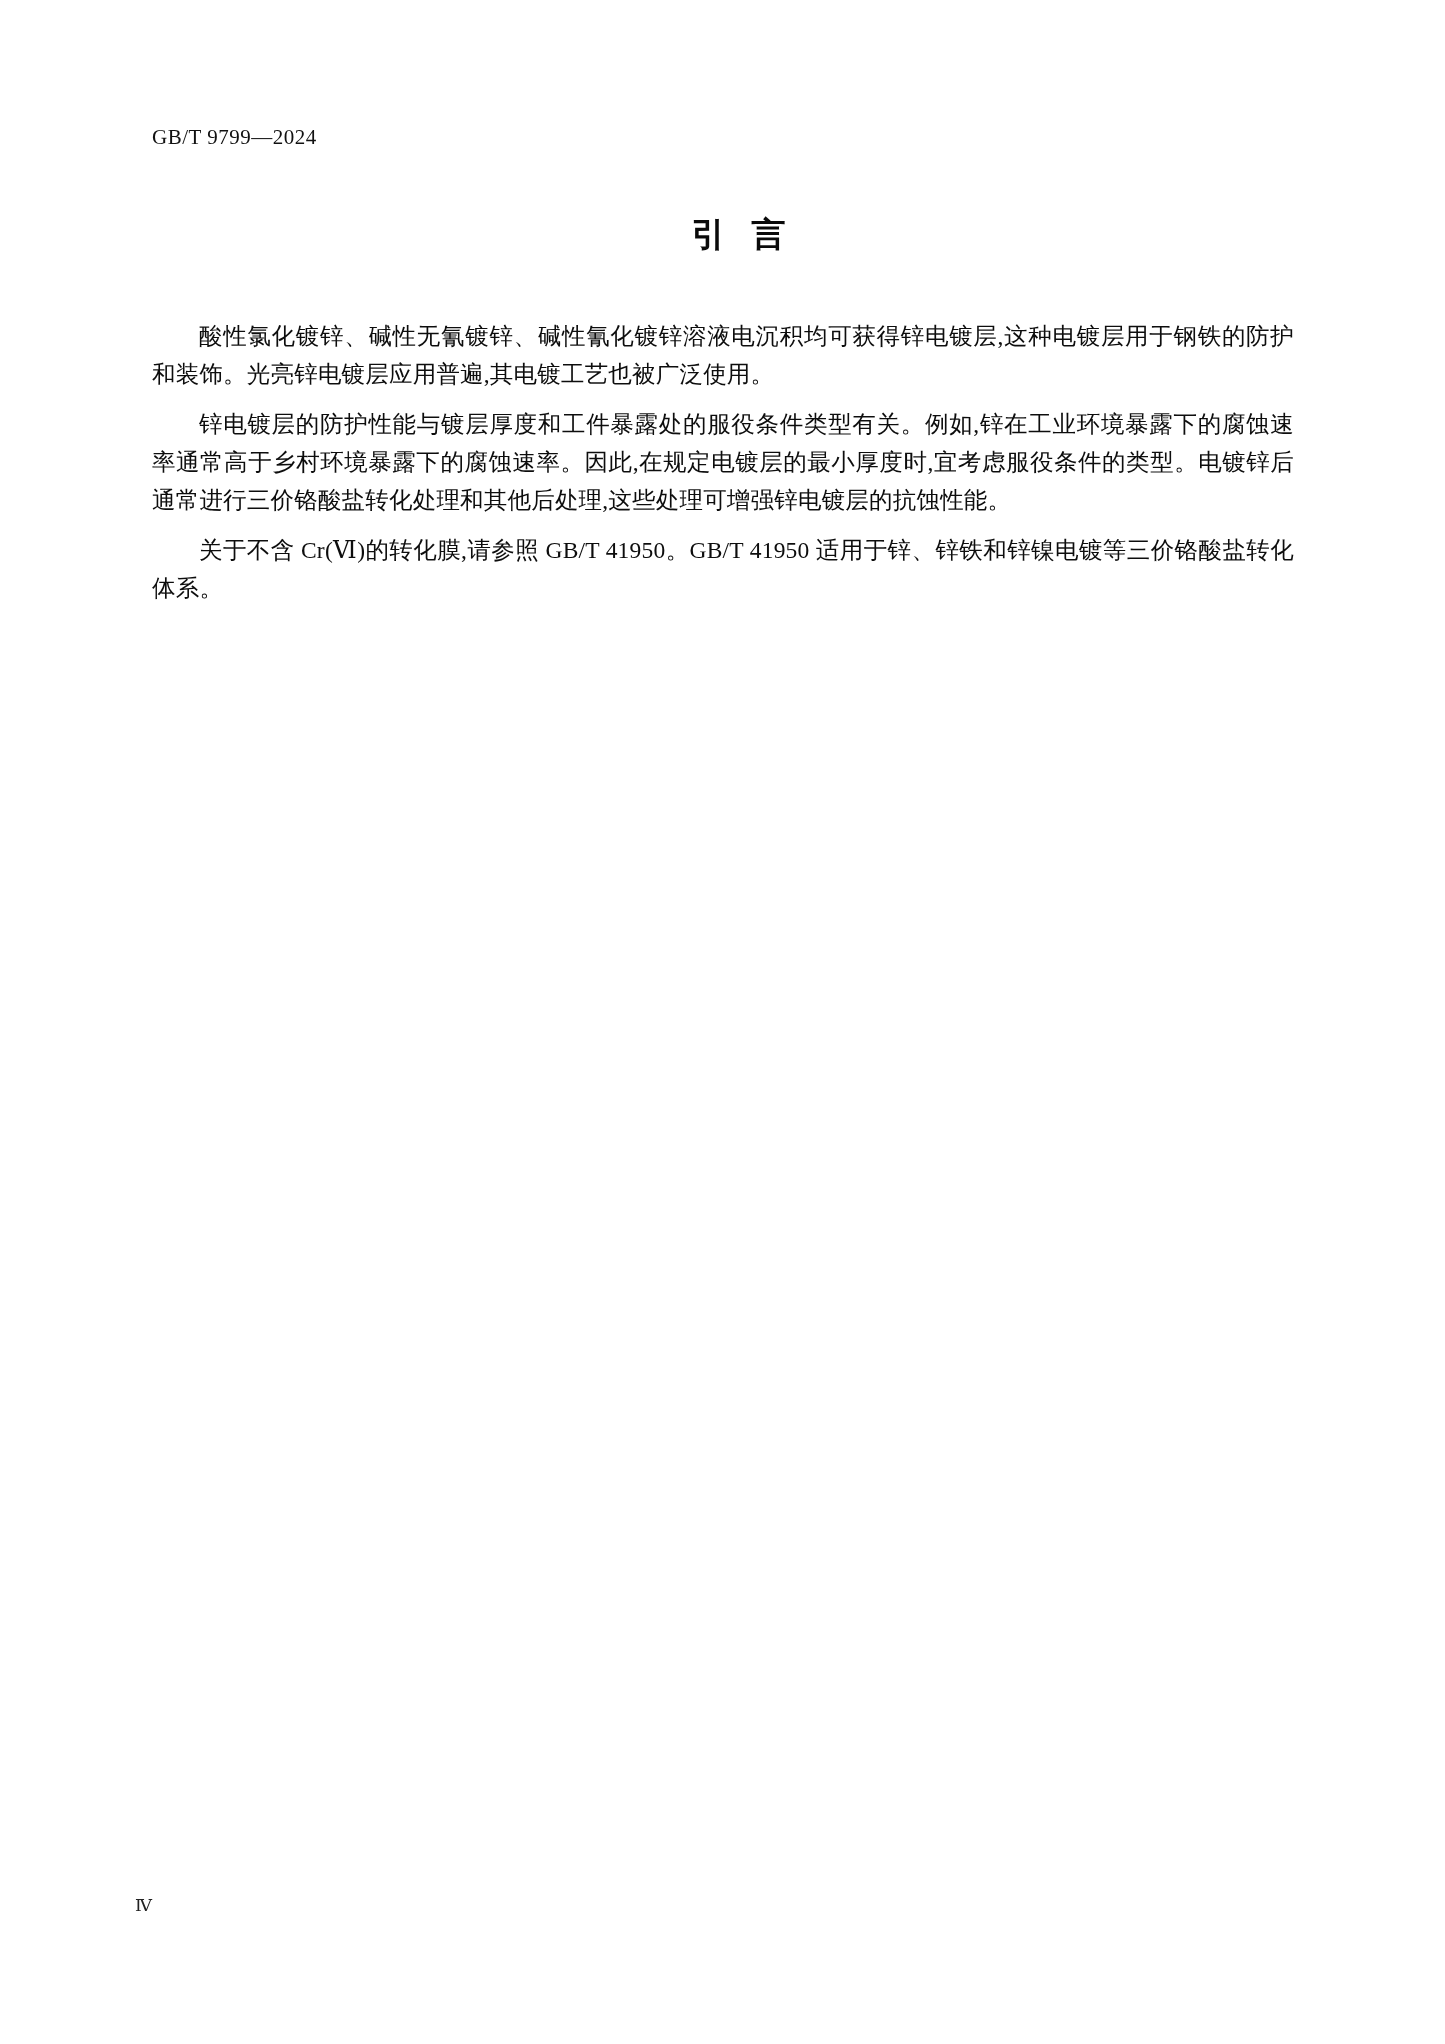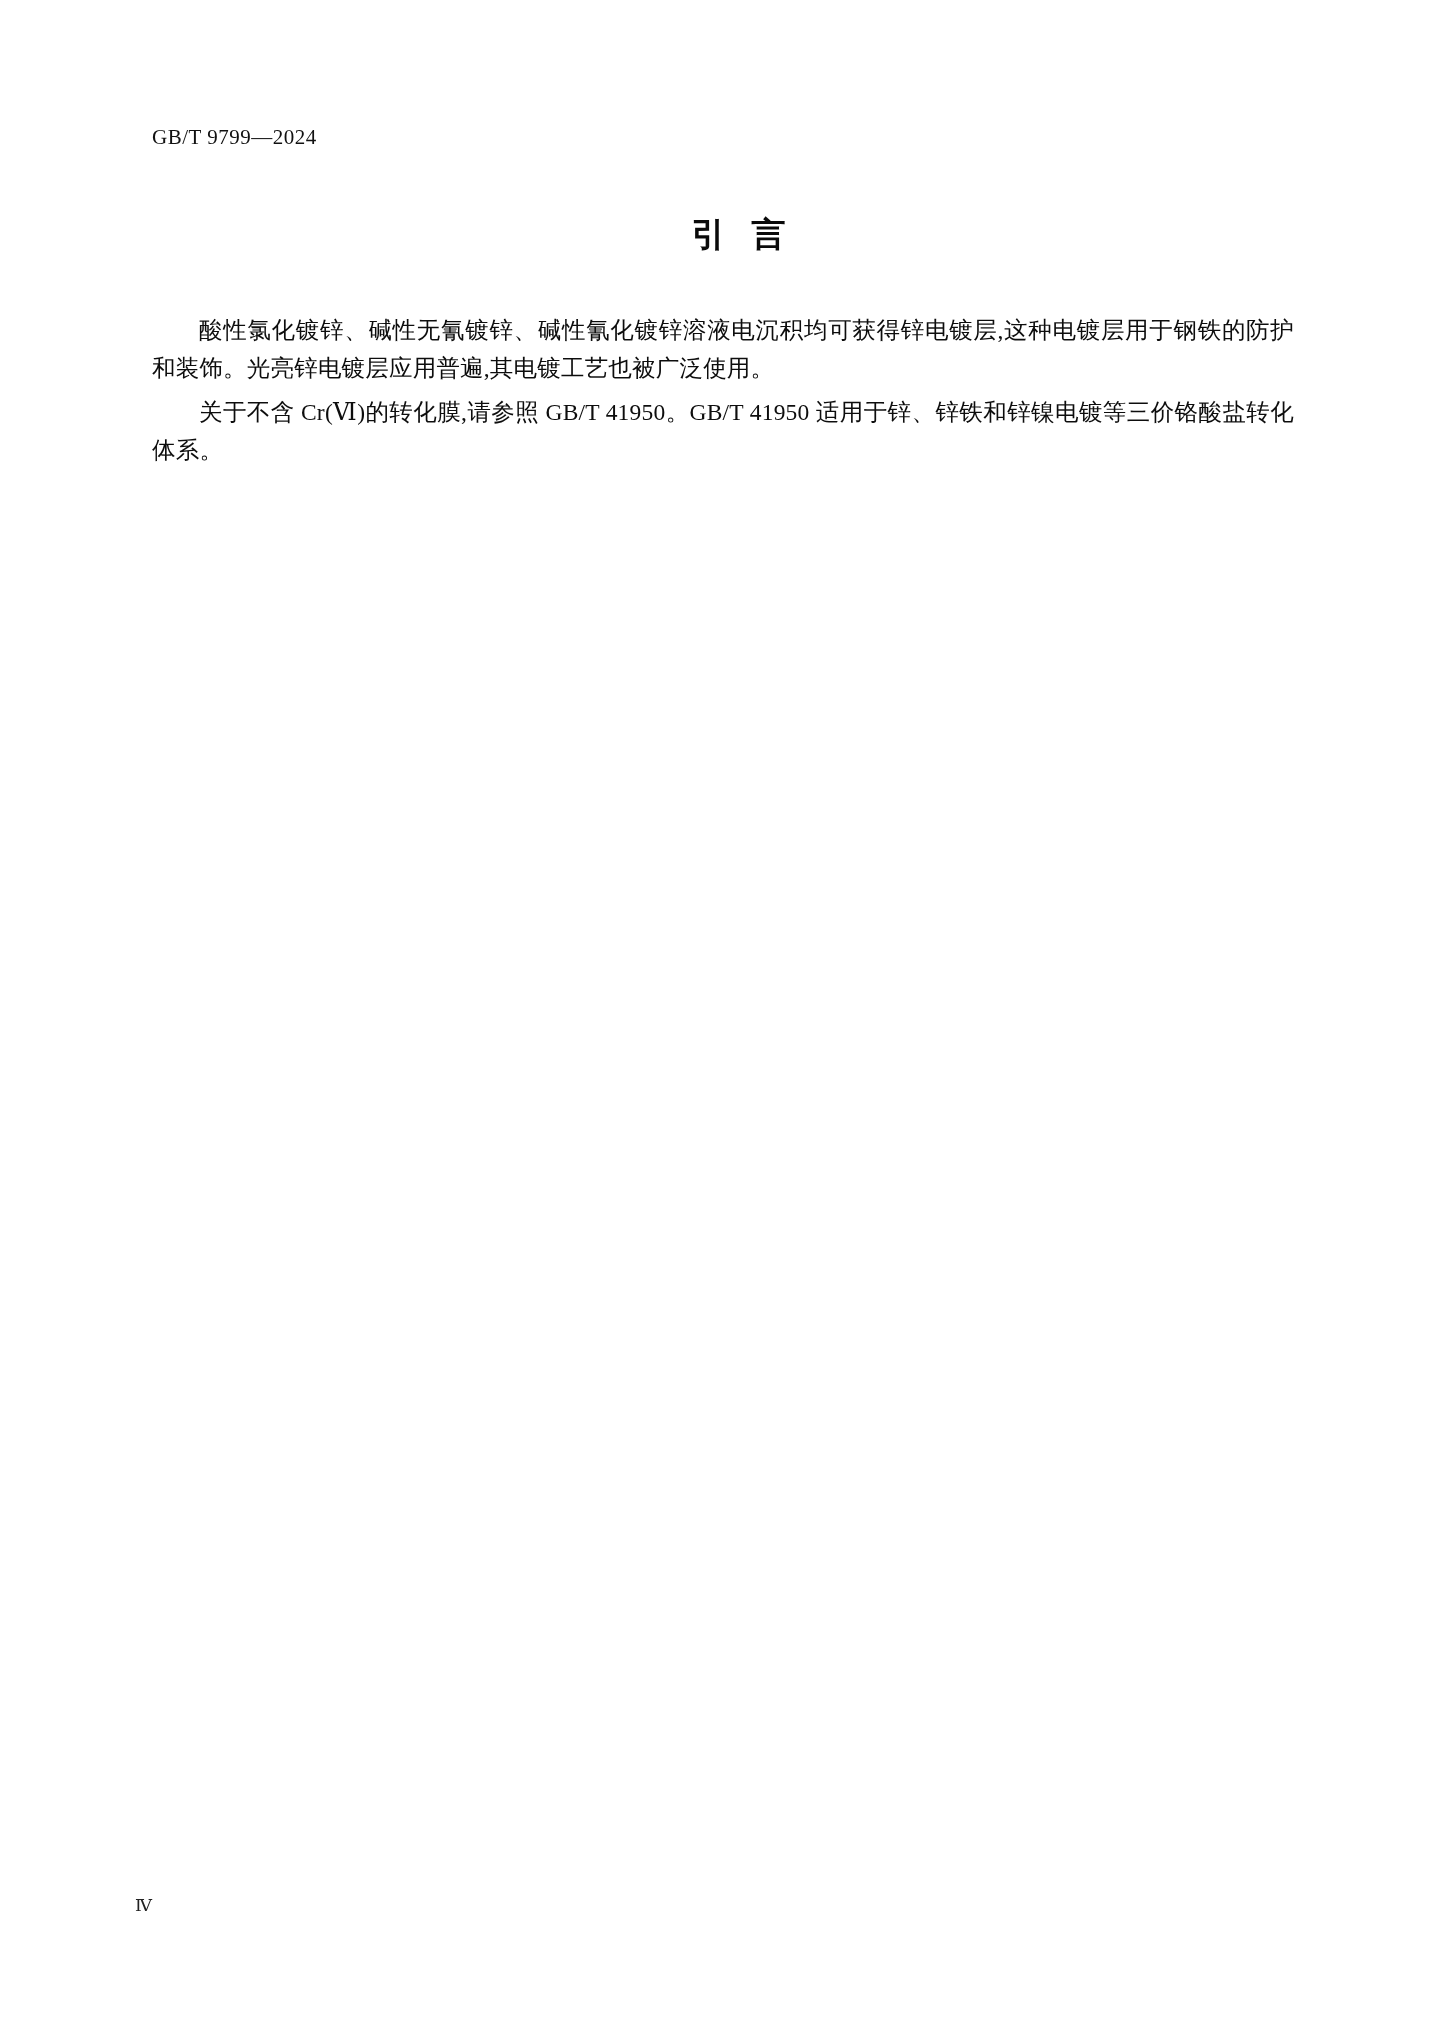--- a/index.html
+++ b/index.html
@@ -49,21 +49,21 @@
     left: 152px;
     width: 1142px;
   }
   .para {
     font-family: "Liberation Serif", "DejaVu Serif", serif;
     font-size: 23.5px;
     line-height: 38px;
     text-align: justify;
     text-justify: inter-ideograph;
     text-indent: 47px;
-    margin: 6px 0 1px 0;
+    margin: 12px 0 1px 0;
     color: #0d0d0d;
     letter-spacing: 0.2px;
   }
   .page-number {
     position: absolute;
     bottom: 128px;
     left: 135px;
     font-family: "Liberation Serif", "DejaVu Serif", serif;
     font-size: 17px;
     color: #222222;
@@ -73,18 +73,19 @@
 <body>
 
 <div class="page">
 
   <div class="header">GB/T 9799—2024</div>
 
   <div class="doc-title">引言</div>
 
   <div class="body-text">
     <p class="para">酸性氯化镀锌、碱性无氰镀锌、碱性氰化镀锌溶液电沉积均可获得锌电镀层,这种电镀层用于钢铁的防护和装饰。光亮锌电镀层应用普遍,其电镀工艺也被广泛使用。</p>
+    <p class="para">锌电镀层的防护性能与镀层厚度和工件暴露处的服役条件类型有关。例如,锌在工业环境暴露下的腐蚀速率通常高于乡村环境暴露下的腐蚀速率。因此,在规定电镀层的最小厚度时,宜考虑服役条件的类型。电镀锌后通常进行三价铬酸盐转化处理和其他后处理,这些处理可增强锌电镀层的抗蚀性能。</p>
     <p class="para">关于不含 Cr(Ⅵ)的转化膜,请参照 GB/T 41950。GB/T 41950 适用于锌、锌铁和锌镍电镀等三价铬酸盐转化体系。</p>
   </div>
 
   <div class="page-number">Ⅳ</div>
 
 </div>
 
 </body></html>

